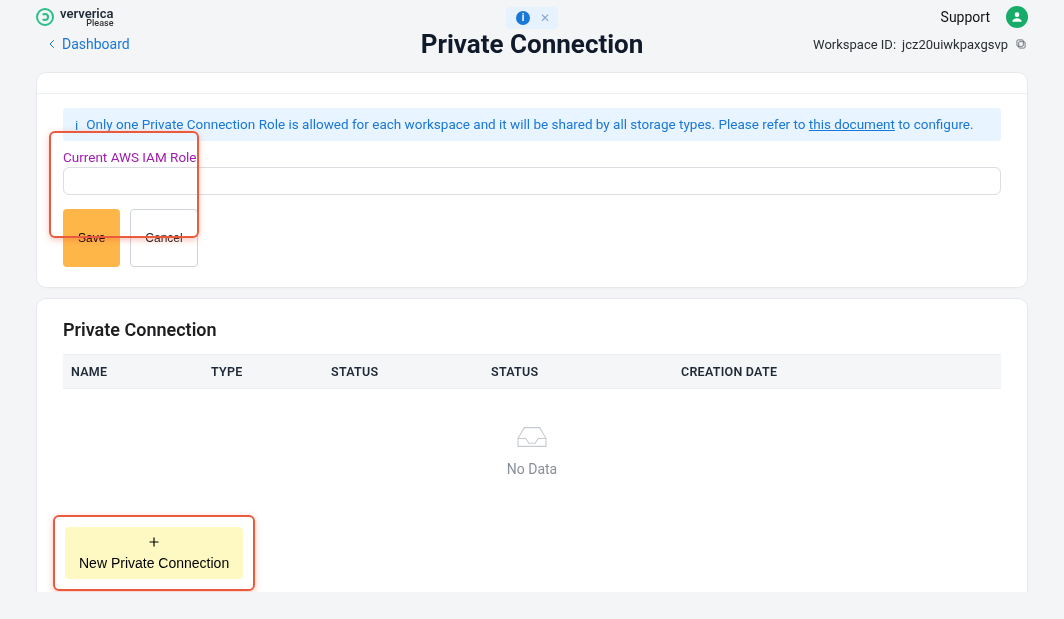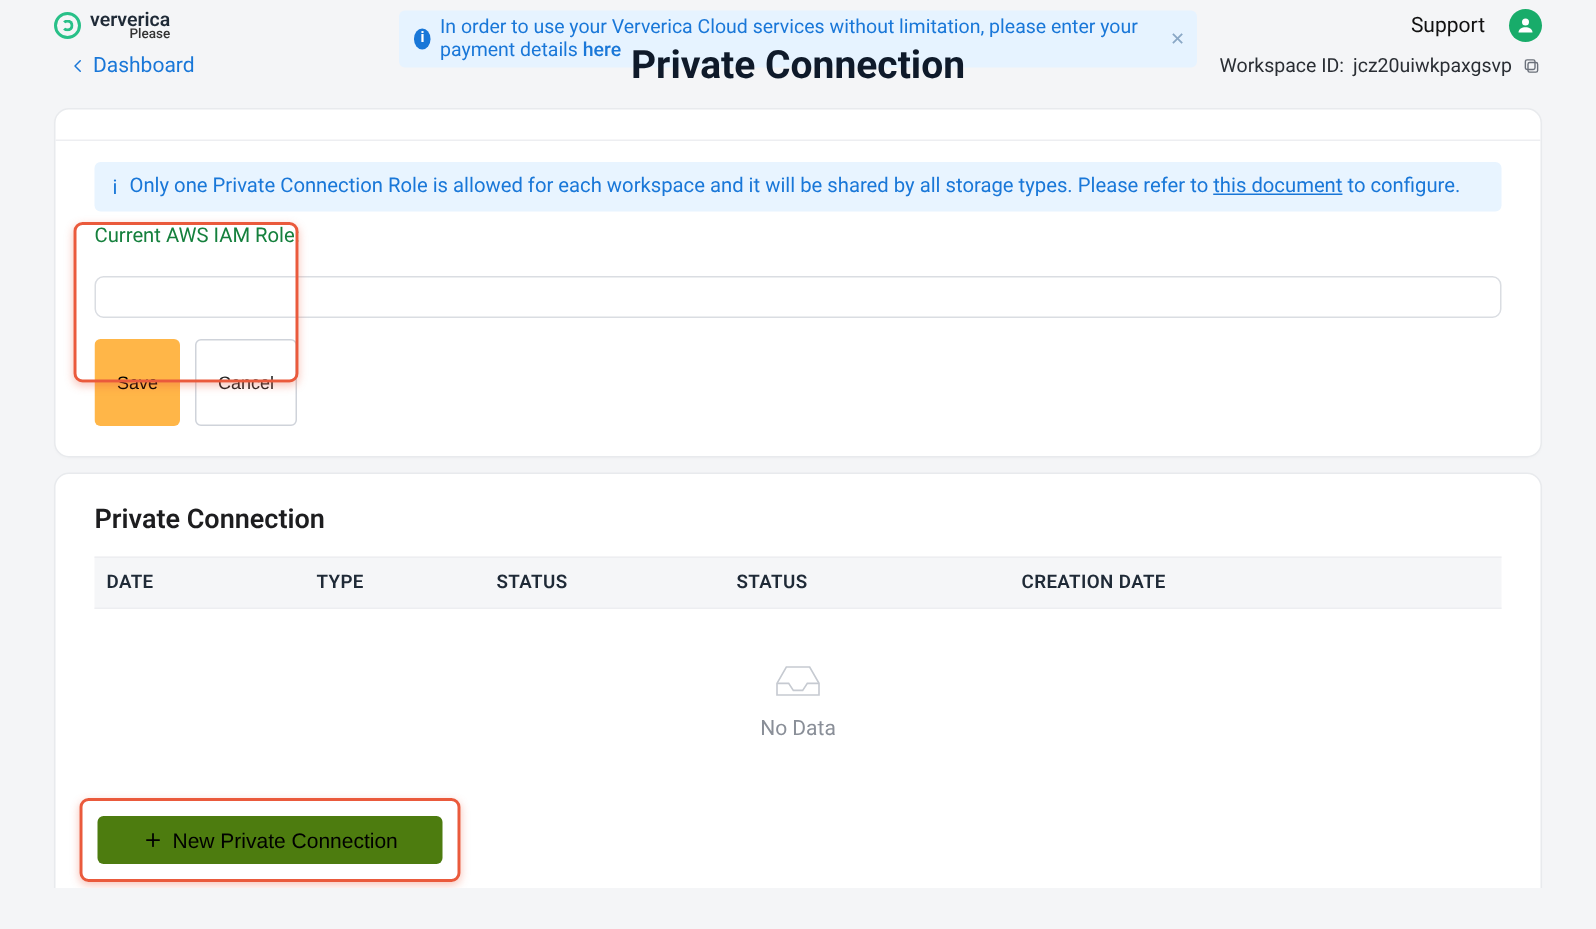--- a/index.html
+++ b/index.html
@@ -96,21 +96,21 @@
     margin:0 0 14px 0; font-size:18px; font-weight:600; color:#1d1d1f;
   }
   .hr { height:1px; background:#edeef1; margin:0 -26px 14px -26px; }
   .alert {
     background:#e8f4ff; border-radius:4px; padding:8px 12px;
     color:#1977d8; font-size:13.5px; display:flex; gap:8px; align-items:flex-start;
     margin-bottom:14px;
   }
   .alert .info-ico{flex-shrink:0;margin-top:1px;}
   .alert a {color:#1977d8;}
-  .field-label { font-size:13.5px; color:#15803d; margin-bottom:19px; }
+  .field-label { font-size:13.5px; color:#a21caf; margin-bottom:2px; }
   .txt-input {
     width:100%; height:28px; border:1px solid #dadde2; border-radius:6px;
     padding:4px 10px; font-size:14px; outline:none;
   }
   .btn-row { display:flex; gap:10px; margin-top:14px; }
   .btn {
     border-radius:4px; padding:21px 14px; font-size:12px; cursor:pointer; border:1px solid transparent;
   }
   .btn-primary { background:#ffb648; color:#000; }
   .btn-secondary { background:#fff; border-color:#cfd3da; color:#222; }
@@ -134,45 +134,42 @@
   .tbl-head > div { padding:9px 8px; }
   .empty {
     text-align:center; padding:34px 0 28px 0; color:#8a8f98; font-size:14px;
   }
   .empty .tray {
     width:38px;height:28px;margin:0 auto 10px auto;
   }
   .empty .tray svg{width:100%;height:100%;stroke:#c6cad1;fill:none;stroke-width:1.4;}
   .new-conn-wrap { margin-top:16px; }
   .btn-add {
-    background:#4d7c0f; color:#000; border:none; border-radius:4px;
-    padding:8px 30px; font-size:14px; display:inline-flex; align-items:center; gap:6px; cursor:pointer;
+    background:#fef9c3; color:#000; border:none; border-radius:4px;
+    padding:8px 14px; font-size:14px; display:inline-flex; align-items:center; gap:6px; cursor:pointer;flex-direction:column;
   }
   .btn-add svg{width:14px;height:14px;}
   .hl-add { display:inline-block; padding:10px; margin-left:-10px; }
 </style>
 </head>
 <body>
 
 <div class="page">
 
   <div class="topbar">
     <div class="logo">
       <span class="logo-mark"></span>
       <span>
         <div class="logo-text">ververica</div>
         <div class="logo-sub">Please</div>
       </span>
     </div>
 
     <div class="banner">
       <span class="info-ico">i</span>
-      <span>
-        <span>In order to use your Ververica Cloud services without limitation, please enter your payment details </span><a href="#">here</a>
-      </span>
       <span class="close">✕</span>
     </div>
 
     <div class="top-right">
       <span class="support">Support</span>
       <span class="avatar">
         <svg viewBox="0 0 24 24">
             <circle cx="12" cy="8" r="4" fill="#fff"></circle>
             <path d="M4 20c0-4 4-6 8-6s8 2 8 6" fill="#fff"></path>
           </svg>
@@ -215,21 +212,21 @@
         <button class="btn btn-primary">Save</button>
         <button class="btn btn-secondary">Cancel</button>
       </div>
     </div>
   </div>
 
   <div class="card" style="padding-bottom:26px;">
     <h2>Private Connection</h2>
 
     <div class="tbl-head">
-      <div>DATE</div>
+      <div>NAME</div>
       <div>TYPE</div>
       <div>STATUS</div>
       <div>STATUS</div>
       <div>CREATION DATE</div>
       <div></div>
     </div>
 
     <div class="empty">
       <div class="tray">
         <svg viewBox="0 0 48 36">

